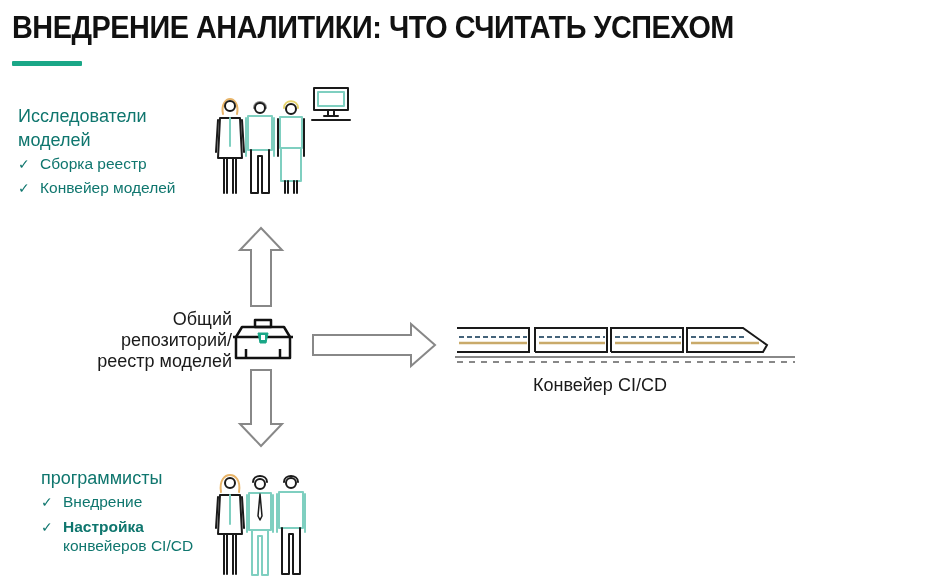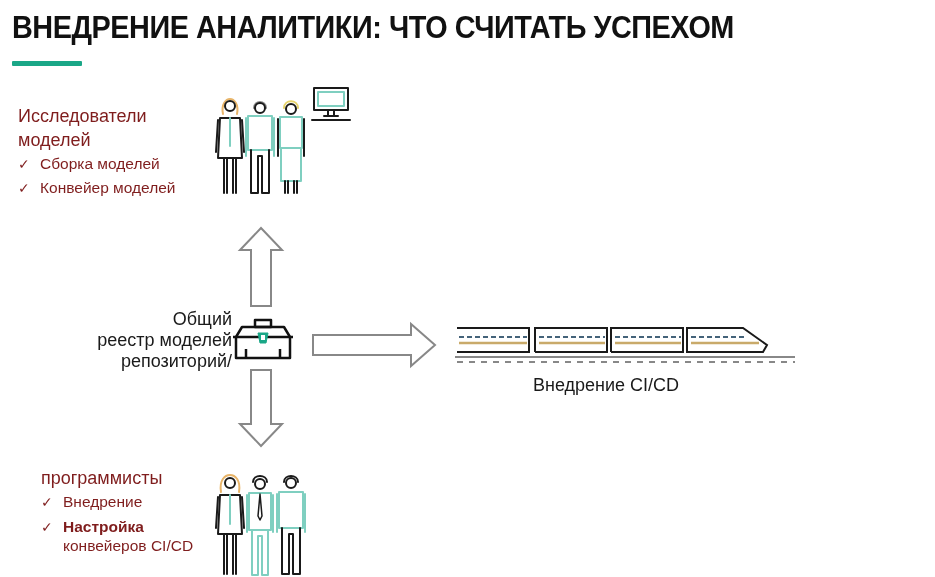--- a/index.html
+++ b/index.html
@@ -11,41 +11,41 @@
       position: absolute; left: 12px; top: 10px;
       font-family: "Liberation Sans", sans-serif;
       font-weight: bold; font-size: 31px; letter-spacing: -0.5px;
       color: #111; white-space: nowrap;
       transform: scaleX(0.93); transform-origin: left top;
     }
     .accent-bar {
       position: absolute; left: 12px; top: 61px; width: 70px; height: 5px;
       border-radius: 1px;
     }
-    .text-block { position: absolute; font-size: 18px; line-height: 24px; color: #7f1d1d; }
+    .text-block { position: absolute; font-size: 18px; line-height: 24px; color: #0f766e; }
     .text-block .heading { font-size: 18px; }
     .text-block .item { font-size: 15.5px; line-height: 23px; display: flex; align-items: baseline; }
     .text-block .check { width: 22px; display: inline-block; font-size: 14px; }
     .text-block .item-text { display: inline-block; }
     .center-label { position: absolute; text-align: right; font-size: 18px; line-height: 21px; }
     .pipeline-label { position: absolute; font-size: 18px; }
     svg { position: absolute; overflow: visible; }
   </style>
 </head>
 <body>
 
 <div class="title">ВНЕДРЕНИЕ АНАЛИТИКИ: ЧТО СЧИТАТЬ УСПЕХОМ</div>
 <div class="accent-bar" style="background:#1aa787;"></div>
 
 <div class="text-block" style="left:18px; top:104px;">
   <div class="heading">Исследователи</div>
   <div class="heading">моделей</div>
   <div class="item">
     <span class="check">✓</span>
-    <span class="item-text">Сборка моделей</span>
+    <span class="item-text">Сборка реестр</span>
   </div>
   <div class="item">
     <span class="check">✓</span>
     <span class="item-text">Конвейер моделей</span>
   </div>
 </div>
 
 <svg style="left:212px; top:86px;" width="150" height="110" viewBox="0 0 150 110" fill="none" stroke-linecap="round" stroke-linejoin="round">
 
   <g stroke-width="2">
@@ -100,22 +100,22 @@
 <svg style="left:238px; top:368px;" width="46" height="80" viewBox="0 0 46 80">
   <path d="M13 2 L33 2 L33 56 L44 56 L23 78 L2 56 L13 56 Z" fill="#fff" stroke="#888" stroke-width="2" stroke-linejoin="miter"></path>
 </svg>
 
 <svg style="left:311px; top:322px;" width="126" height="46" viewBox="0 0 126 46">
   <path d="M2 13 L100 13 L100 2 L124 23 L100 44 L100 33 L2 33 Z" fill="#fff" stroke="#888" stroke-width="2" stroke-linejoin="miter"></path>
 </svg>
 
 <div class="center-label" style="left:70px; top:309px; width:162px;">
   <div>Общий</div>
+  <div>репозиторий/</div>
   <div>реестр моделей</div>
-  <div>репозиторий/</div>
 </div>
 
 <svg style="left:232px; top:318px;" width="64" height="42" viewBox="0 0 64 42" fill="none" stroke-linejoin="round">
   <rect x="23" y="2" width="16" height="7" stroke="#111" stroke-width="2.5"></rect>
   <path d="M10 9 L52 9 L58 19 L58 40 L4 40 L4 19 Z" stroke="#111" stroke-width="2.5"></path>
   <line x1="1" y1="19" x2="61" y2="19" stroke="#111" stroke-width="2.5"></line>
   <line x1="14" y1="31" x2="14" y2="40" stroke="#111" stroke-width="2.5"></line>
   <line x1="48" y1="31" x2="48" y2="40" stroke="#111" stroke-width="2.5"></line>
   <path d="M26 15 L36 15 L34 25 L28 25 Z" fill="#1aa787" stroke="#1aa787" stroke-width="1"></path>
   <rect x="29" y="17" width="4" height="5" fill="#fff"></rect>
@@ -139,21 +139,21 @@
   </g>
   <g stroke-width="2">
     <path d="M232 27 L232 3 L288 3 L312 20 L308 27 Z" stroke="#1a1a1a"></path>
     <line x1="236" y1="12" x2="290" y2="12" stroke="#44637a" stroke-dasharray="5 3"></line>
     <line x1="236" y1="18" x2="304" y2="18" stroke="#c9aa6a" stroke-width="2.5"></line>
   </g>
   <line x1="0" y1="32" x2="340" y2="32" stroke="#888" stroke-width="2"></line>
   <line x1="2" y1="37" x2="340" y2="37" stroke="#888" stroke-width="2" stroke-dasharray="6 6"></line>
 </svg>
 
-<div class="pipeline-label" style="left:533px; top:375px;">Внедрение CI/CD</div>
+<div class="pipeline-label" style="left:533px; top:375px;">Конвейер CI/CD</div>
 
 <div class="text-block" style="left:41px; top:466px;">
   <div class="heading">программисты</div>
   <div class="item">
     <span class="check">✓</span>
     <span class="item-text">Внедрение</span>
   </div>
   <div class="item" style="line-height:19px; margin-top:3px;">
     <span class="check">✓</span>
     <span class="item-text">

